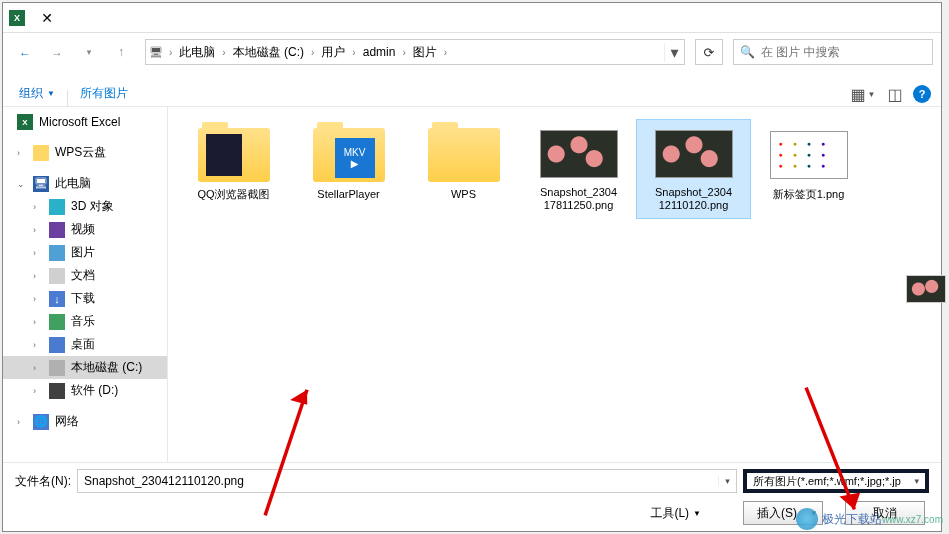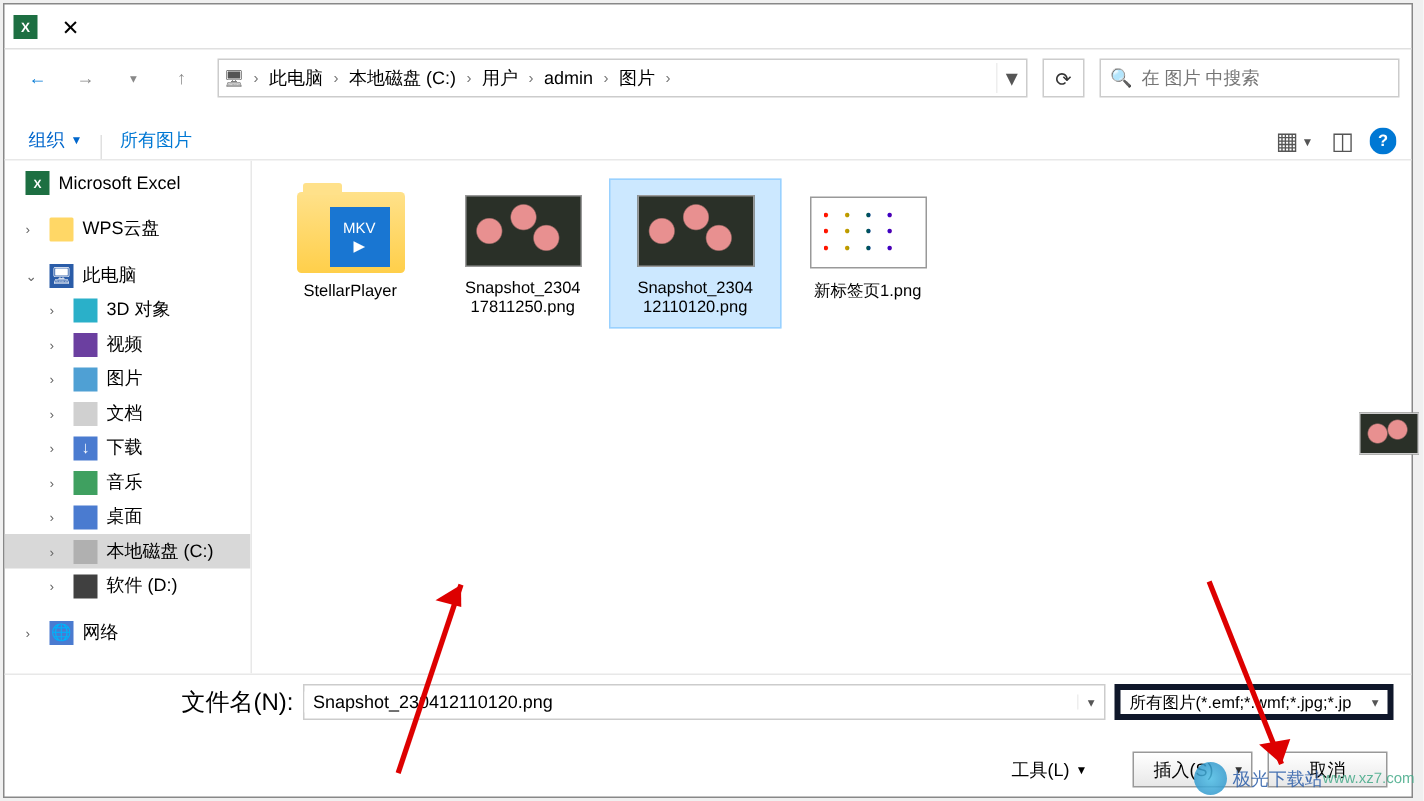--- a/index.html
+++ b/index.html
@@ -57,27 +57,27 @@
 .thumb-folder.qq::after { content:""; position:absolute; left:8px; top:6px; width:36px; height:42px; background:#1a1a30;}
 .thumb-stellar .overlay { position:absolute; width:40px; height:40px; background:#1976d2; left:22px; top:10px; display:flex; align-items:center; justify-content:center; color:#fff; font-size:10px;}
 .thumb-folder.saved::after { content:""; position:absolute; left:10px; top:8px; width:54px; height:40px; background:linear-gradient(90deg,#3a8,#28a,#a6c); }
 .thumb-img { width:78px; height:48px; background:#333; position:relative; border:1px solid #999;}
 .thumb-img.roses { background:radial-gradient(circle at 20% 50%, #e89090 8px, transparent 9px), radial-gradient(circle at 50% 30%, #e89090 8px, transparent 9px), radial-gradient(circle at 70% 60%, #e89090 8px, transparent 9px), #2a3028; }
 .thumb-img.icons { background:#fff; position:relative;}
 .thumb-img.icons::after { content:"● ● ● ●\A● ● ● ●\A● ● ● ●"; white-space:pre; font-size:7px; position:absolute; top:6px; left:8px; letter-spacing:4px; background:linear-gradient(90deg,red,orange,green,blue,purple); -webkit-background-clip:text; color:transparent; line-height:11px;}
 .item-label { font-size:11px; line-height:13px; color:#000; word-break:break-all; max-width:110px;}
 .bottombar { border-top:1px solid #e8e8e8; padding:6px 12px; display:flex; flex-direction:column; gap:8px;}
 .row { display:flex; align-items:center; gap:6px;}
-.row .lbl { font-size:16px; white-space:nowrap; margin-left:106px;}
+.row .lbl { font-size:12px; white-space:nowrap; }
 .filename-combo { flex:1; height:24px; border:1px solid #ccc; display:flex; align-items:center;}
 .filename-combo input { flex:1; border:none; outline:none; padding:0 6px; font-size:12px;}
 .filename-combo .dd { width:18px; text-align:center; color:#555; font-size:9px; border-left:1px solid #eee;}
 .filter { width:186px; height:24px; border:4px solid #0f172a; display:flex; align-items:center; padding:0 6px; font-size:11px; position:relative;}
 .filter .dd { margin-left:auto; font-size:9px; color:#555;}
-.row2 { display:flex; align-items:center; justify-content:flex-end; gap:10px; padding-right:4px;margin-top:13px;}
+.row2 { display:flex; align-items:center; justify-content:flex-end; gap:22px; padding-right:4px;}
 .tools { font-size:12px; display:flex; align-items:center; gap:4px; margin-right:20px;}
 .btn { min-width:80px; height:24px; border:1px solid #999; background:linear-gradient(#fff,#e8e8e8); font-size:12px; display:flex; align-items:center; justify-content:center; cursor:pointer; padding:0 10px; position:relative;}
 .btn.split { padding-right:22px;}
 .btn.split::after { content:"▾"; position:absolute; right:6px; font-size:9px; color:#333;}
 .arrow-red { position:absolute; pointer-events:none; }
 .arrow1 { left:240px; top:380px; transform:rotate(38deg); }
 .arrow2 { right:70px; top:380px; transform:rotate(-4deg); }
 .arrow-red svg { width:90px; height:140px; }
 .side-preview { position:absolute; right:3px; top:275px; width:40px; height:28px; background:radial-gradient(circle at 30% 50%, #e89090 6px, transparent 7px), radial-gradient(circle at 65% 40%, #e89090 6px, transparent 7px), #2a3028; border:1px solid #ccc;}
 .watermark { position:absolute; right:6px; bottom:4px; display:flex; align-items:center; gap:4px; opacity:0.85;}
@@ -204,25 +204,37 @@
       <div class="side-item l1">
           <span class="exp">›</span>
           <span class="side-ic ic-net">🌐</span>
           <span>网络</span>
         </div>
     </div>
 
     <div class="content">
       <div class="item">
         <div class="thumb">
+            <div class="thumb-folder qq"></div>
+          </div>
+        <div class="item-label">QQ浏览器截图</div>
+      </div>
+      <div class="item">
+        <div class="thumb">
             <div class="thumb-folder thumb-stellar" style="position:relative;">
               <div class="overlay">MKV<br>▶</div>
             </div>
           </div>
         <div class="item-label">StellarPlayer</div>
+      </div>
+      <div class="item">
+        <div class="thumb">
+            <div class="thumb-folder"></div>
+          </div>
+        <div class="item-label">WPS</div>
       </div>
 
       <div class="item">
         <div class="thumb">
             <div class="thumb-img roses"></div>
           </div>
         <div class="item-label"><span>Snapshot_2304</span><br><span>17811250.png</span></div>
       </div>
       <div class="item selected">
         <div class="thumb">

